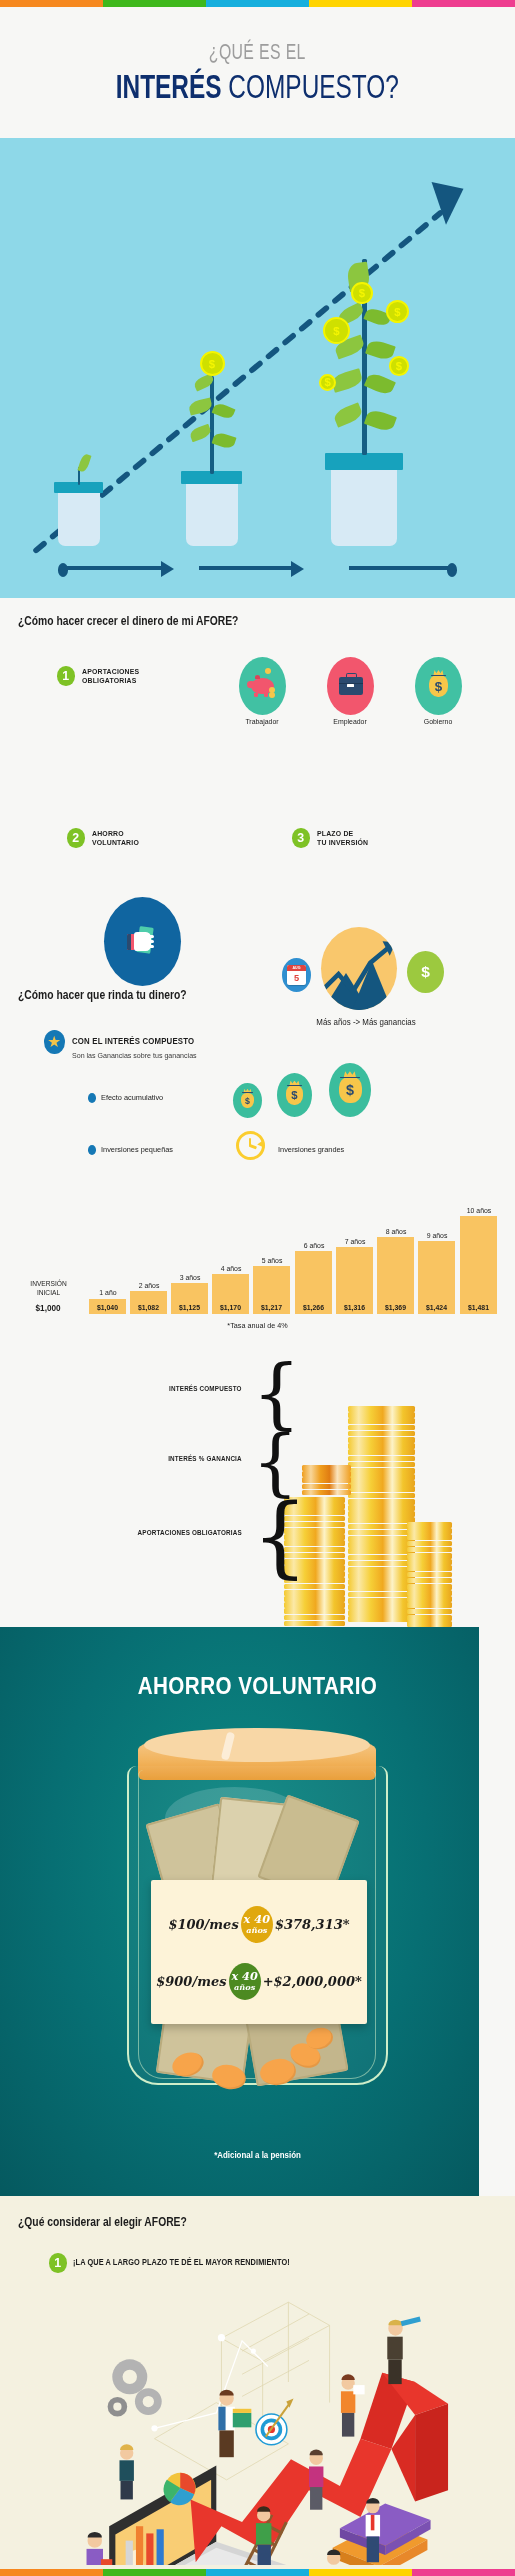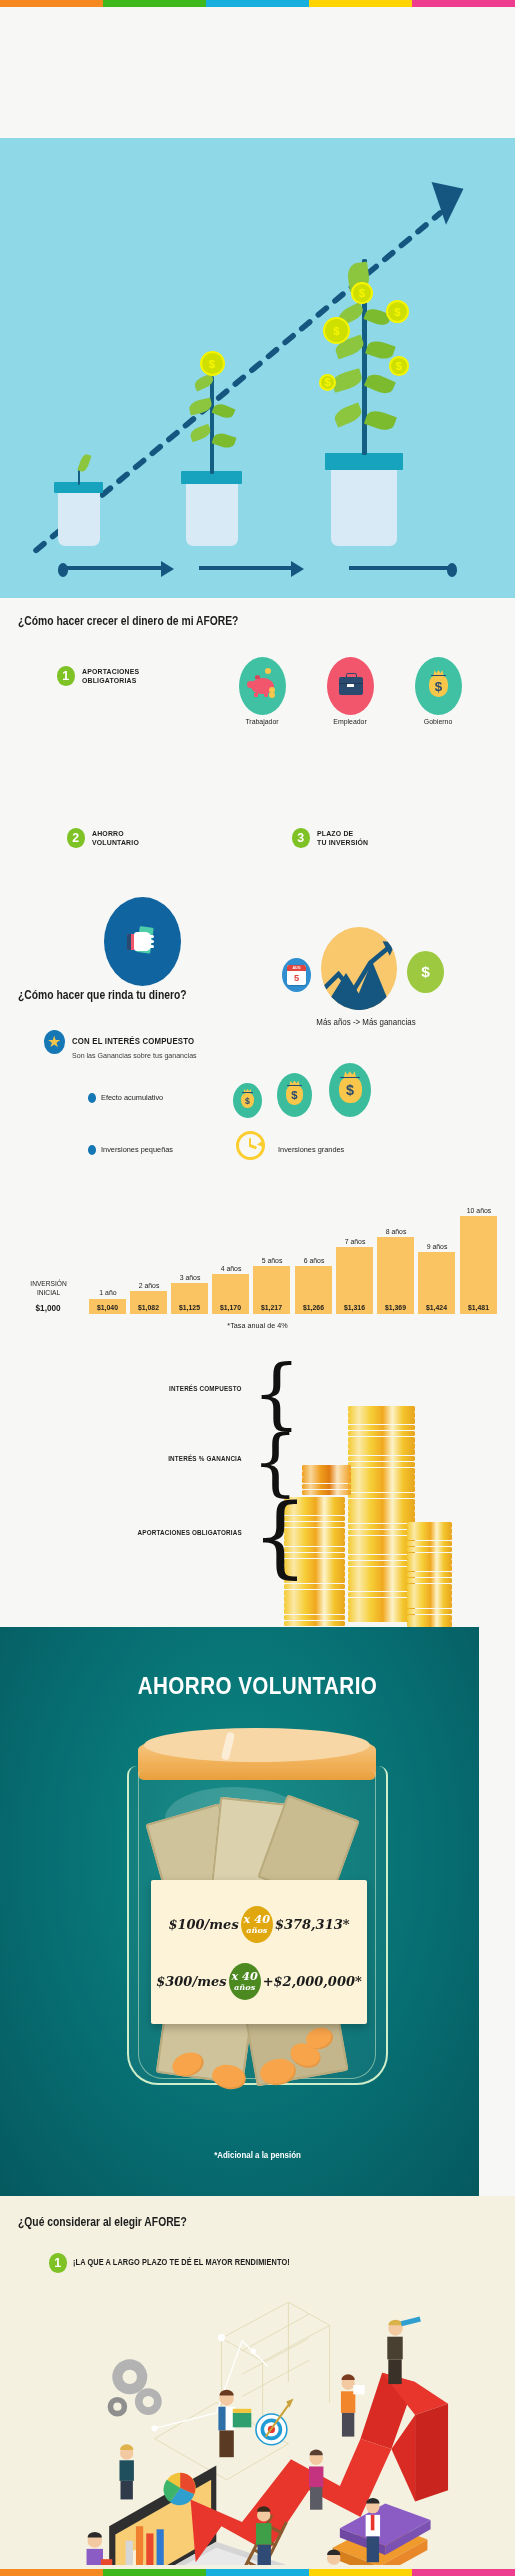--- a/index.html
+++ b/index.html
@@ -306,20 +306,24 @@
 <div class="infographic">
 
   <div class="colorbar top">
     <span style="background:#F6881F"></span>
     <span style="background:#3FB81C"></span>
     <span style="background:#17AFDD"></span>
     <span style="background:#FFD400"></span>
     <span style="background:#EE3D8F"></span>
   </div>
 
+  <div class="header">
+    <div class="kicker">¿QUÉ ES EL</div>
+    <div class="maintitle"><b>INTERÉS</b><span> COMPUESTO?</span></div>
+  </div>
 
   <div class="hero">
     <div class="hero-inner">
 
       <svg width="515" height="460" style="position:absolute;left:0;top:0" viewBox="0 0 1000 892">
         <line x1="70" y1="800" x2="855" y2="145" stroke="#14567f" stroke-width="11" stroke-dasharray="20 22" stroke-linecap="round"></line>
         <polygon points="838,85 900,98 866,168" fill="#14567f"></polygon>
       </svg>
 
       <div class="pot" style="left:54px;">
@@ -506,33 +510,33 @@
       <span class="val">$1,125</span>
     </div>
     <div class="bar" style="left:212px;width:37px;height:40px;">
       <span class="yr">4 años</span>
       <span class="val">$1,170</span>
     </div>
     <div class="bar" style="left:253px;width:37px;height:48px;">
       <span class="yr">5 años</span>
       <span class="val">$1,217</span>
     </div>
-    <div class="bar" style="left:295px;width:37px;height:48px;justify-content:center;">
+    <div class="bar" style="left:295px;width:37px;height:63px;justify-content:center;">
       <span class="yr">6 años</span>
       <span class="val">$1,266</span>
     </div>
     <div class="bar" style="left:336px;width:37px;height:67px;">
       <span class="yr">7 años</span>
       <span class="val">$1,316</span>
     </div>
     <div class="bar" style="left:377px;width:37px;height:77px;">
       <span class="yr">8 años</span>
       <span class="val">$1,369</span>
     </div>
-    <div class="bar" style="left:418px;width:37px;height:62px;">
+    <div class="bar" style="left:418px;width:37px;height:73px;">
       <span class="yr">9 años</span>
       <span class="val">$1,424</span>
     </div>
     <div class="bar" style="left:460px;width:37px;height:98px;">
       <span class="yr">10 años</span>
       <span class="val">$1,481</span>
     </div>
 
     <div class="rate-note">*Tasa anual de 4%</div>
   </div>
@@ -667,21 +671,21 @@
       <div class="note-card">
         <div class="note-row" style="top:25px;">
           <span class="amt">$100/mes</span>
           <span class="mult" style="background:#E0A80E;">
             <span class="m1">x 40</span>
             <span class="m2">años</span>
           </span>
           <span class="amt">$378,313*</span>
         </div>
         <div class="note-row" style="top:82px;">
-          <span class="amt">$300/mes</span>
+          <span class="amt">$900/mes</span>
           <span class="mult" style="background:#4C8A21;">
             <span class="m1">x 40</span>
             <span class="m2">años</span>
           </span>
           <span class="amt">+$2,000,000*</span>
         </div>
       </div>
     </div>
 
     <div class="av-note">*Adicional a la pensión</div>

